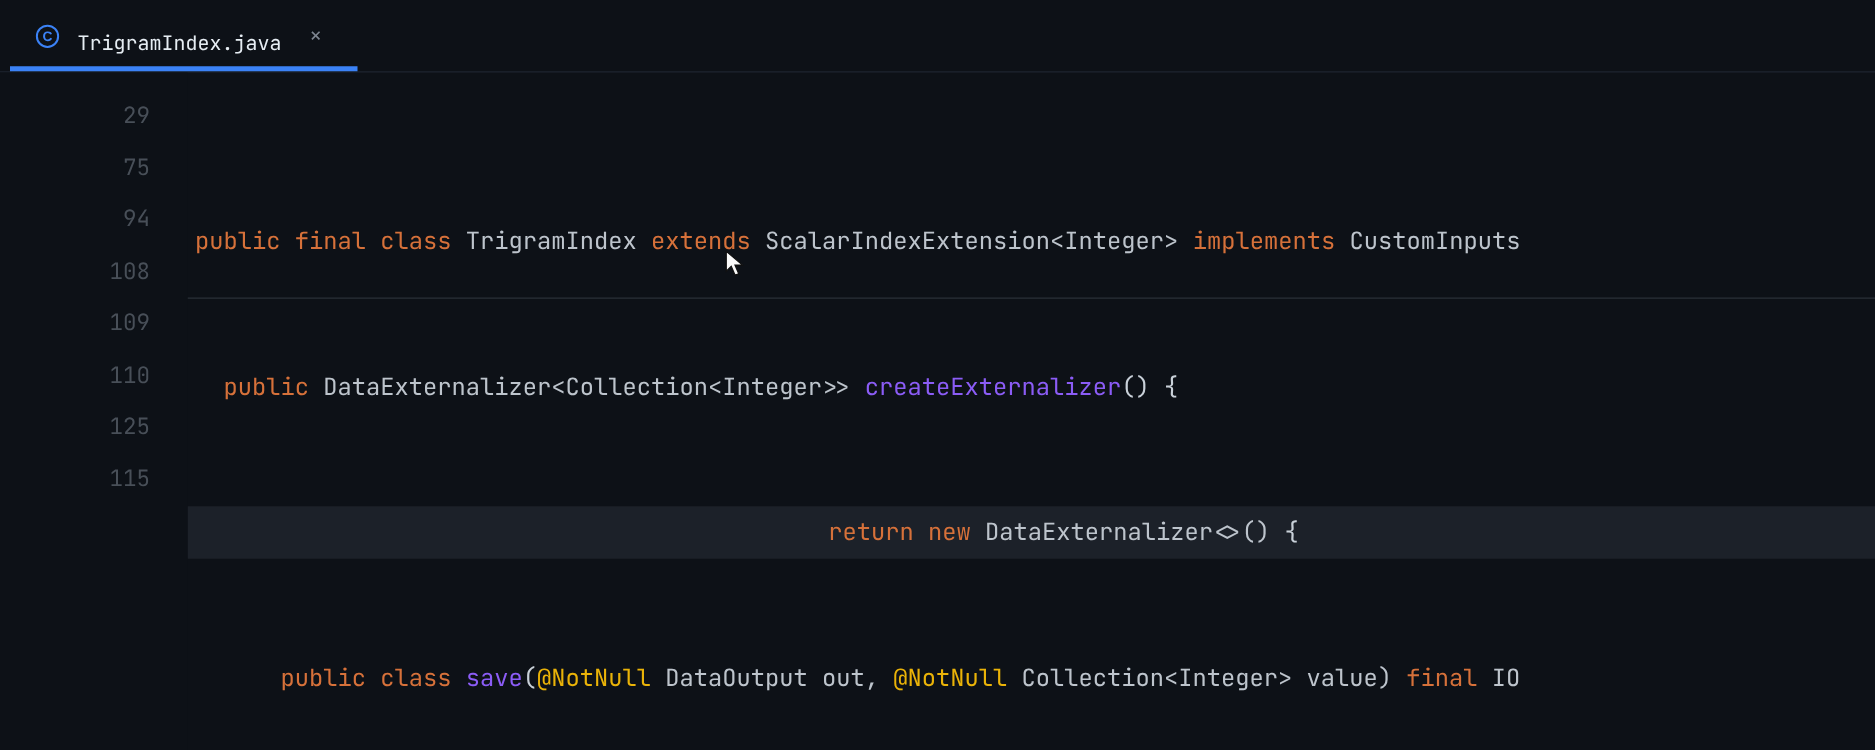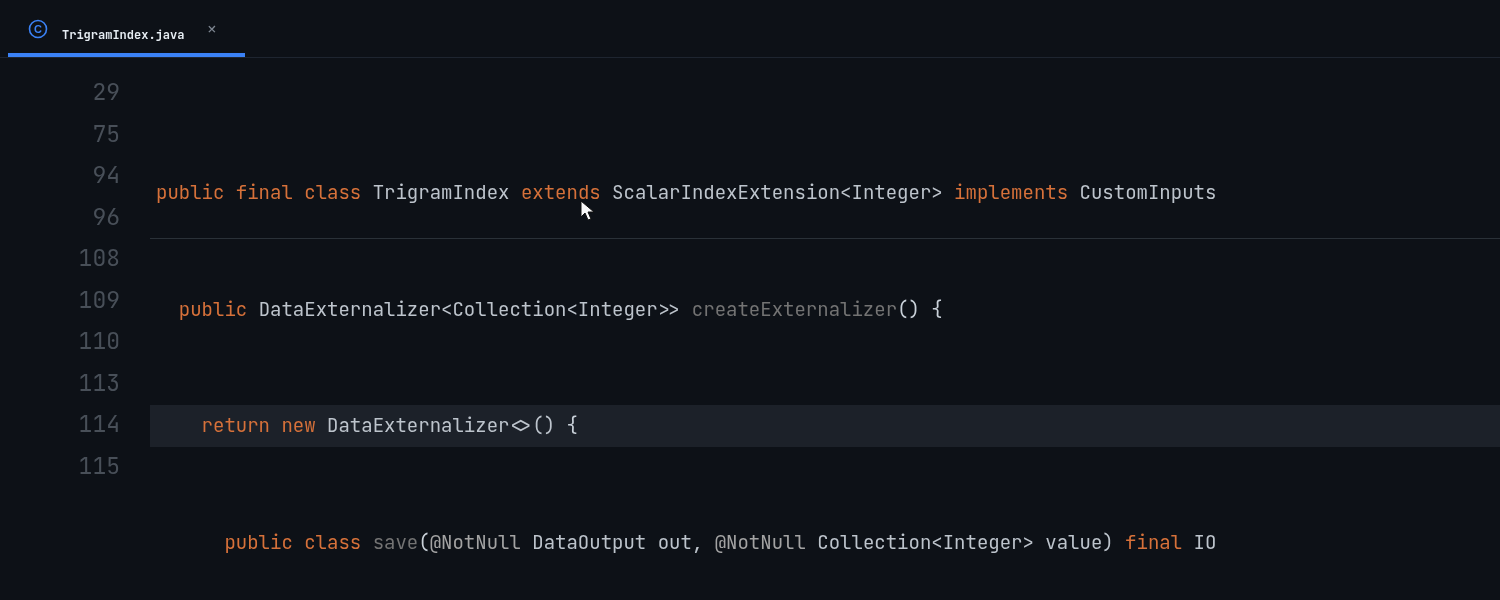--- a/index.html
+++ b/index.html
@@ -38,62 +38,62 @@
     .file-icon {
       width: 20px;
       height: 20px;
       display: flex;
       align-items: center;
       justify-content: center;
     }
     .file-icon svg { width: 20px; height: 20px; }
     .tab-title {
       color: #e6edf3;
-      font-size: 12px;
-      font-weight: 700;
+      font-size: 16px;
+      font-weight: 400;
       margin-top: 12px;
     }
     .close-icon {
       color: #7d8590;
       font-size: 18px;
       margin-left: 8px;
       cursor: pointer;
     }
     .editor {
       display: flex;
       height: calc(100% - 58px);
     }
     .gutter {
       width: 150px;
       background: #0d1117;
       padding-top: 14px;
       text-align: right;
       padding-right: 30px;
       color: #484f58;
-      font-size: 23px;
+      font-size: 18px;
       user-select: none;
     }
     .gutter-line { height: 41.5px; line-height: 41.5px; }
     .code-area {
       flex: 1;
       padding-top: 14px;
       position: relative;
       white-space: pre;
       overflow: hidden;
     }
     .code-line {
       height: 41.5px;
       line-height: 41.5px;
       padding-left: 6px;
     }
-    .code-line.highlighted { background: rgba(56, 62, 74, 0.35); }
+    .code-line.highlighted { background: rgba(56, 62, 74, 0.35); text-align: center; }
     .kw { color: #d6713a; }
     .type { color: #bdc4cc; }
-    .method-decl { color: #737373; }
-    .annot { color: #a3a3a3; }
+    .method-decl { color: #8b5cf6; }
+    .annot { color: #eab308; }
     .punct { color: #c9d1d9; }
     .sticky-divider {
       position: absolute;
       left: 0;
       right: 0;
       height: 1px;
       background: #2a3138;
       top: 180px;
     }
     .cursor-arrow {
@@ -119,26 +119,24 @@
     <span class="close-icon">×</span>
     <div class="tab-active-indicator"></div>
   </div>
 </div>
 
 <div class="editor">
   <div class="gutter">
     <div class="gutter-line">29</div>
     <div class="gutter-line">75</div>
     <div class="gutter-line">94</div>
-    <div class="gutter-line">96</div>
     <div class="gutter-line">108</div>
     <div class="gutter-line">109</div>
     <div class="gutter-line">110</div>
-    <div class="gutter-line">113</div>
-    <div class="gutter-line">114</div>
+    <div class="gutter-line">125</div>
     <div class="gutter-line">115</div>
   </div>
 
   <div class="code-area">
     <div class="sticky-divider"></div>
 
     <div class="code-line"><span class="kw">public</span> <span class="kw">final</span> <span class="kw">class</span> <span class="type">TrigramIndex</span> <span class="kw">extends</span> <span class="type">ScalarIndexExtension&lt;Integer&gt;</span> <span class="kw">implements</span> <span class="type">CustomInputs</span></div>
 
     <div class="code-line">  <span class="kw">public</span> <span class="type">DataExternalizer&lt;Collection&lt;Integer&gt;&gt;</span> <span class="method-decl">createExternalizer</span><span class="punct">() {</span></div>
 

